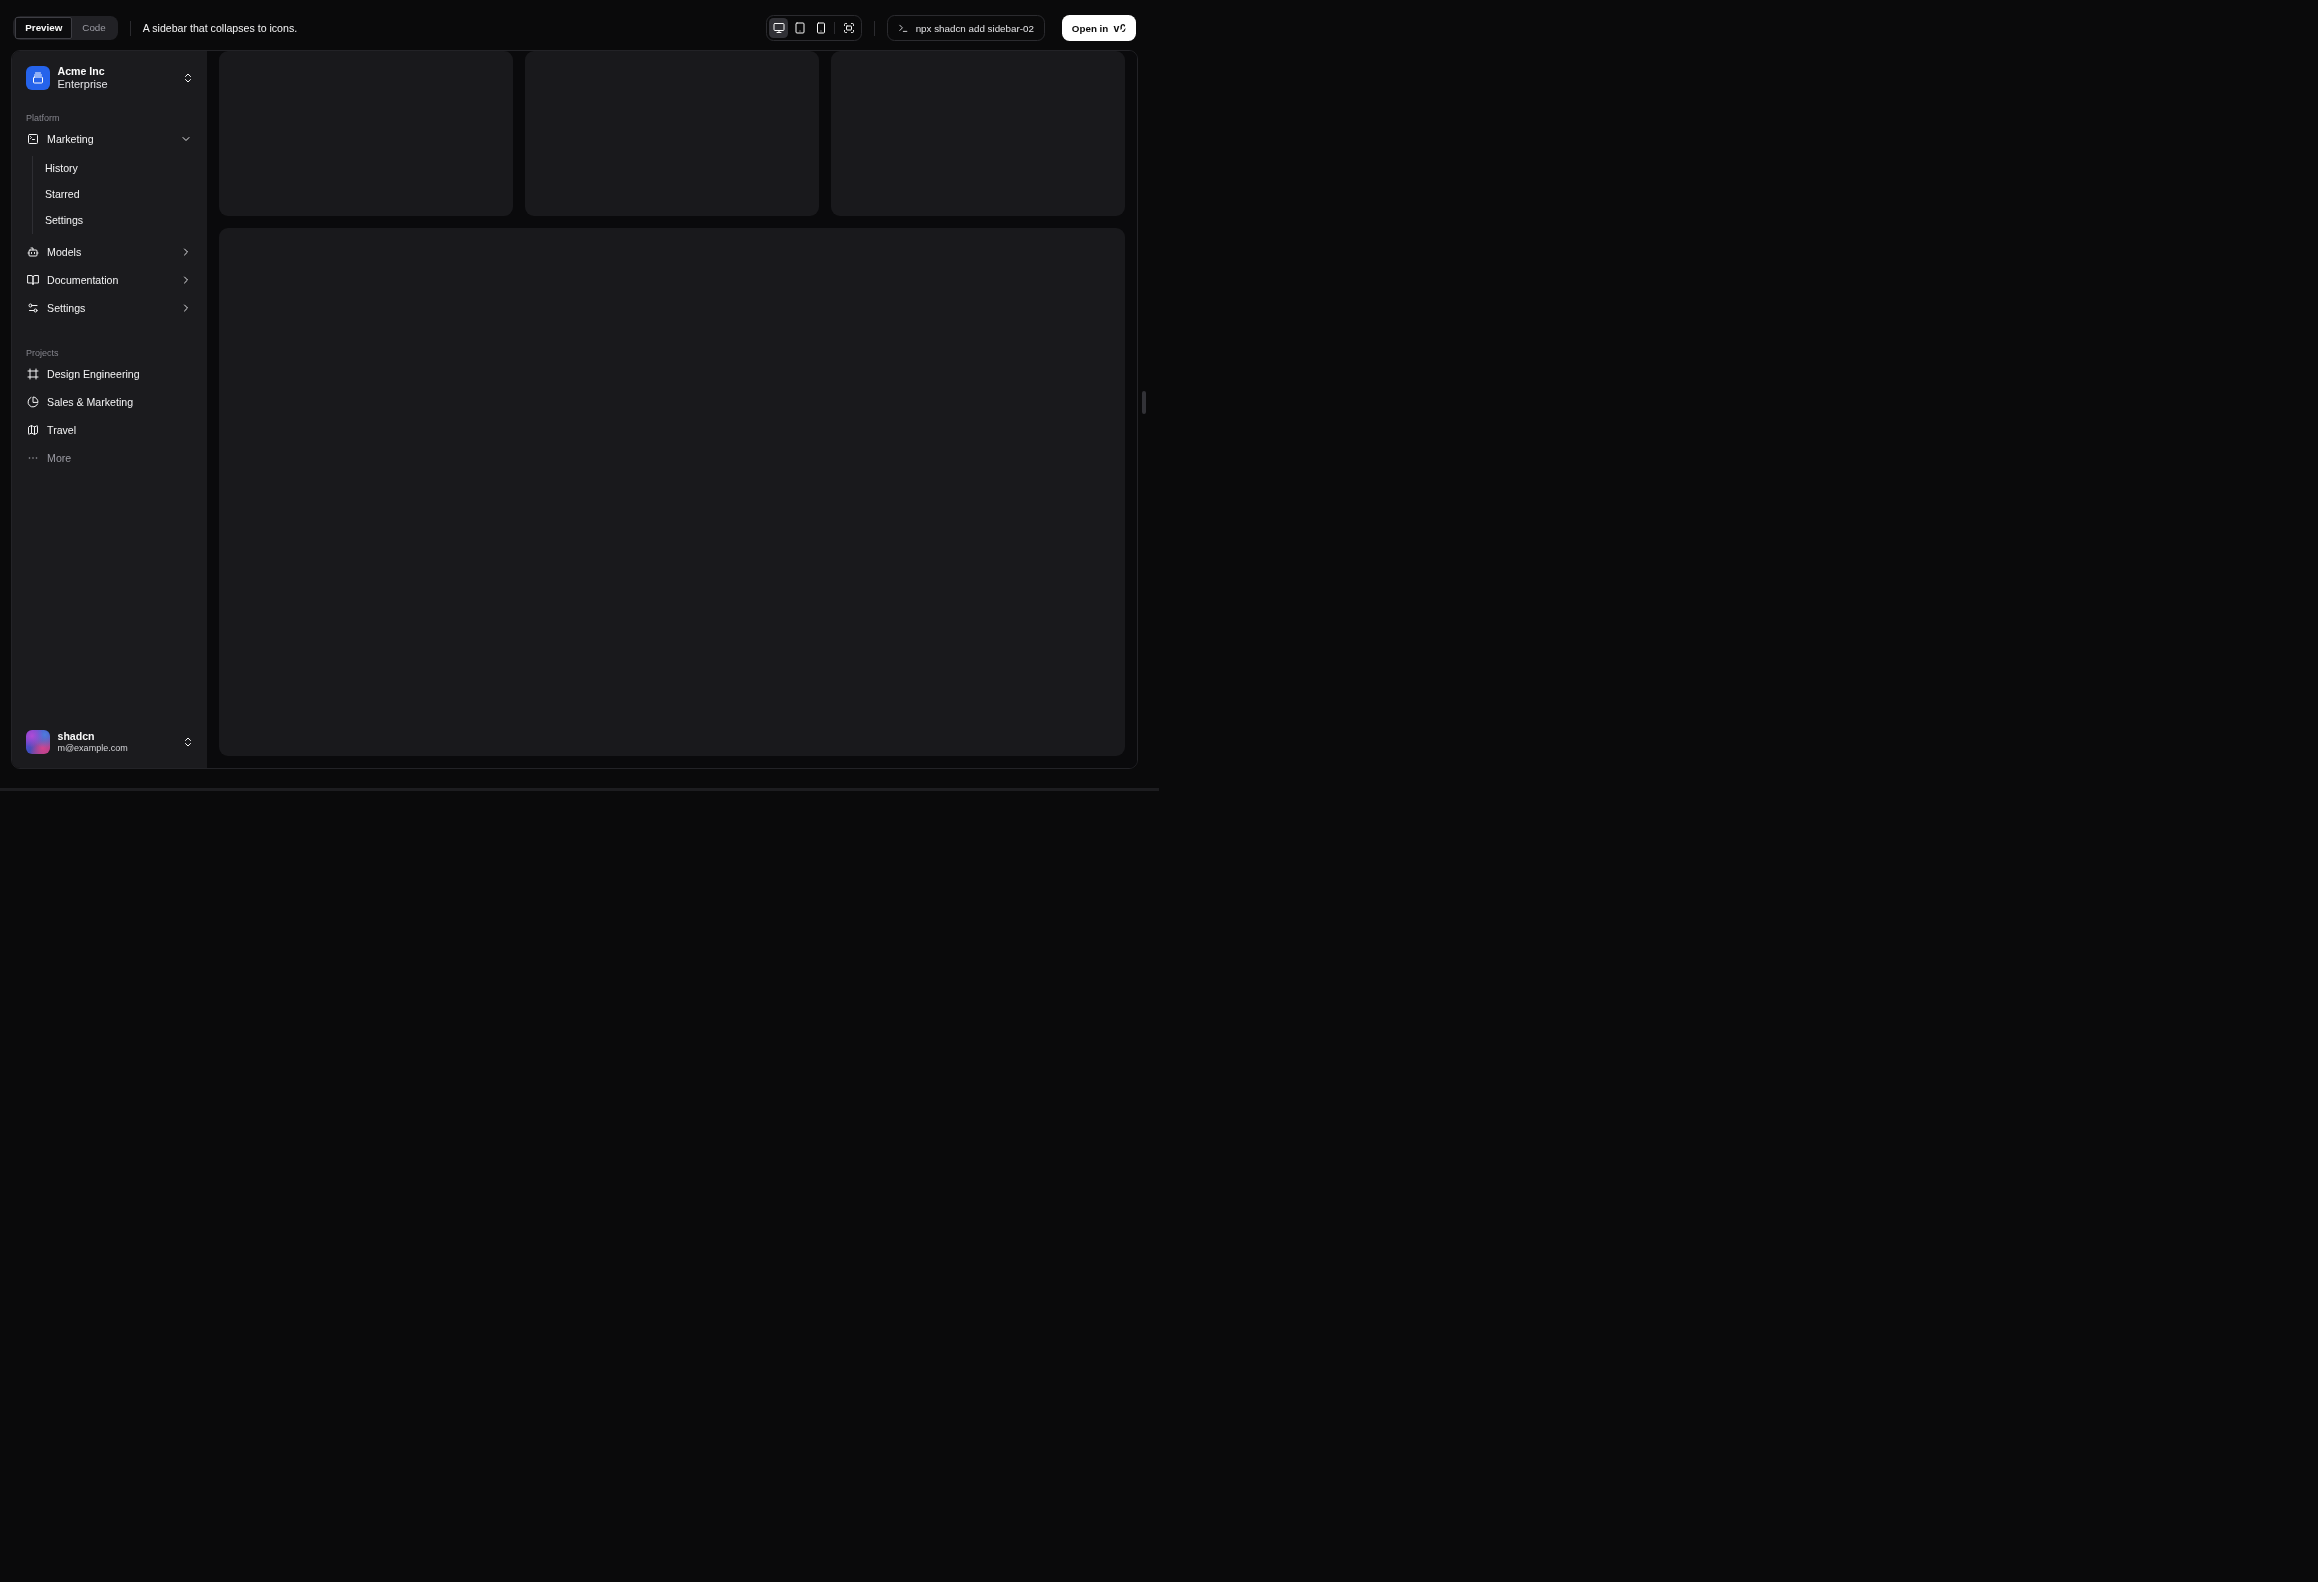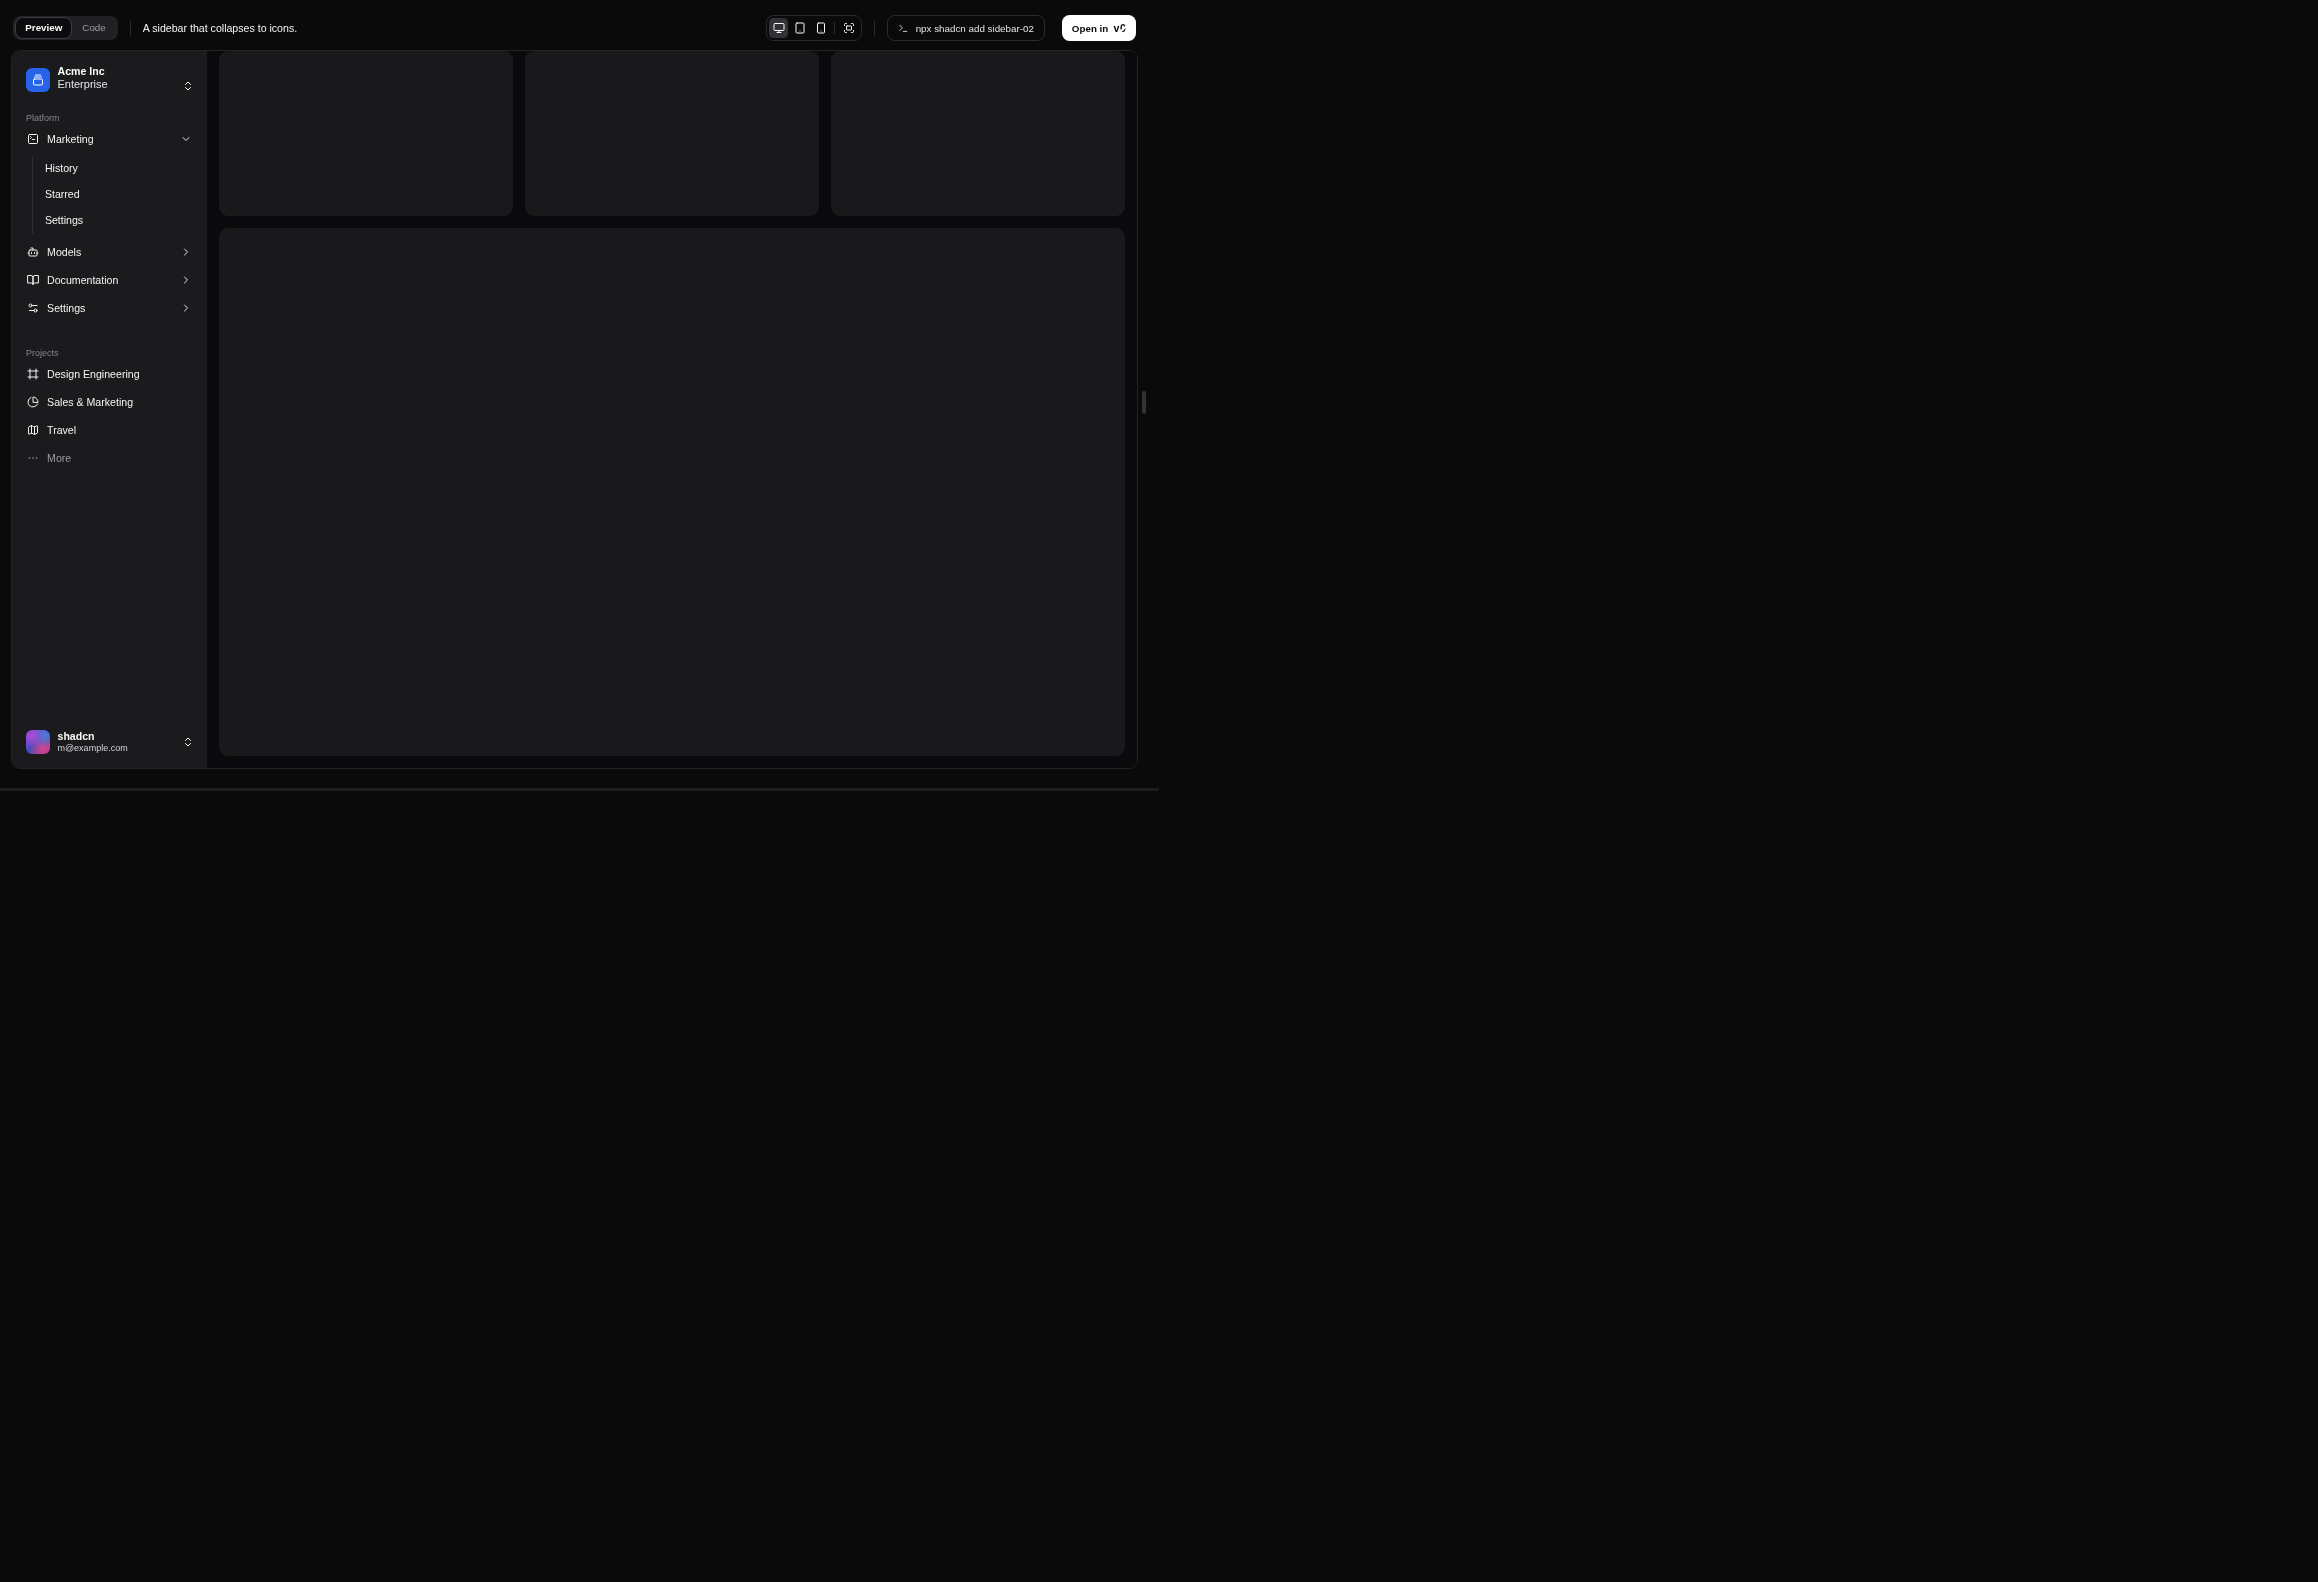--- a/index.html
+++ b/index.html
@@ -23,21 +23,21 @@
   .seg-group {
     display:flex; align-items:center;
     background:#212125;
     border-radius:7.6px;
     padding:2.3px;
     height:24px;
   }
   .seg {
     font-size:9.8px;
     padding:3.8px 9px;
-    border-radius:8px;
+    border-radius:2px;
     color:#9b9ba3;
     border:0.8px solid transparent;
     cursor:default;
     line-height:12px;
   }
   .seg.active {
     background:#0c0c0e;
     border-color:#3d3d43;
     color:#fafafa;
     font-weight:700;
@@ -111,21 +111,21 @@
   }
 
   
   .sidebar {
     width:195px; flex:none;
     background:#1b1b1e;
     display:flex; flex-direction:column;
     padding:7.6px;
   }
   .team-row {
-    display:flex; align-items:flex-end; gap:7.6px;
+    display:flex; align-items:center; gap:7.6px;
     padding:6px; border-radius:6px; cursor:default;
   }
   .team-logo {
     width:24px; height:24px; flex:none;
     border-radius:6px;
     background:#2563eb;
     color:#ffffff;
     display:flex; align-items:center; justify-content:center;
   }
   .team-meta { flex:1; min-width:0; line-height:1.25; }

